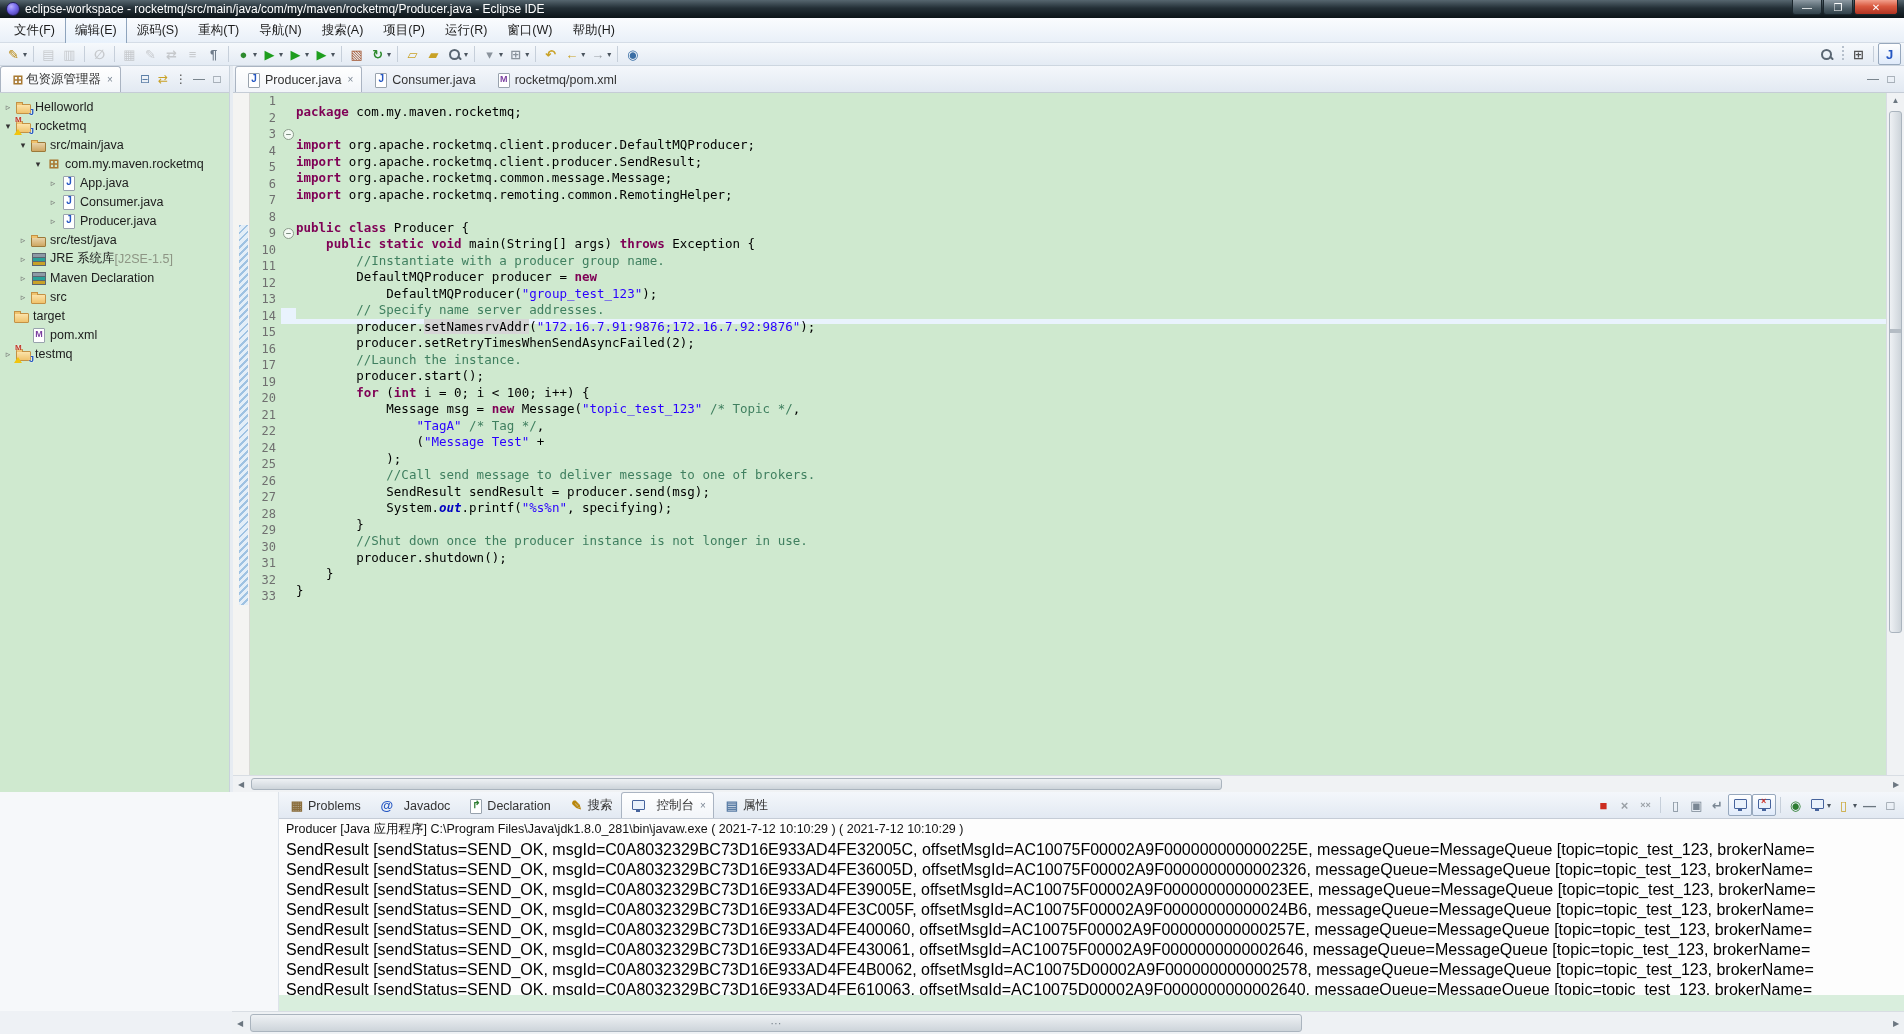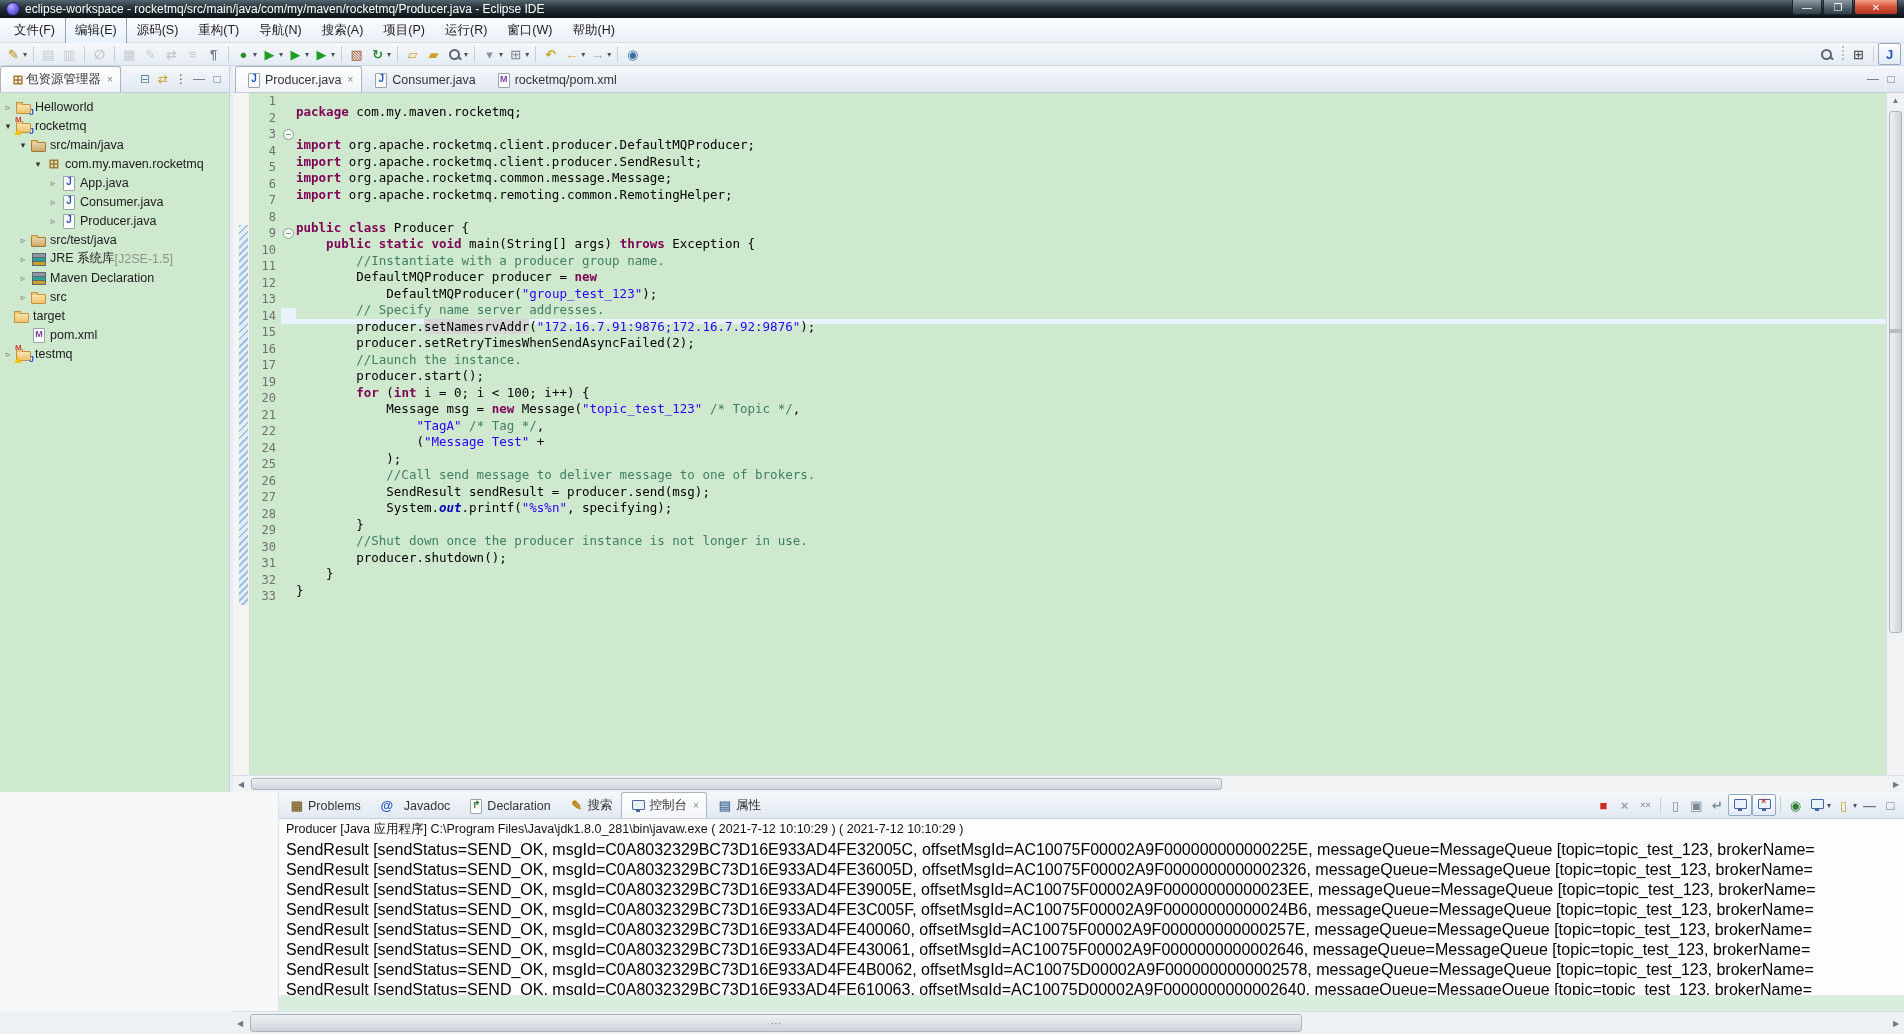--- a/index.html
+++ b/index.html
@@ -655,21 +655,21 @@
               <div class="ptab">
                 <span class="ic">
                   <b class="gl" style="color:#b8860b">✎</b>
                 </span>
                 <span style="margin-left: 3px;">搜索</span>
               </div>
               <div class="ptab active">
                 <span class="ic">
                   <i class="mon"></i>
                 </span>
-                <span style="margin-left: 3px;">控制台</span>
+                <span style="margin-left: 10px;">控制台</span>
                 <span class="x">×</span>
               </div>
               <div class="ptab">
                 <span class="ic">
                   <b class="gl" style="color:#5b7ea6">▤</b>
                 </span>
                 <span style="margin-left: 3px;">属性</span>
               </div>
             </span>
           <div class="pactions" id="console-actions">

